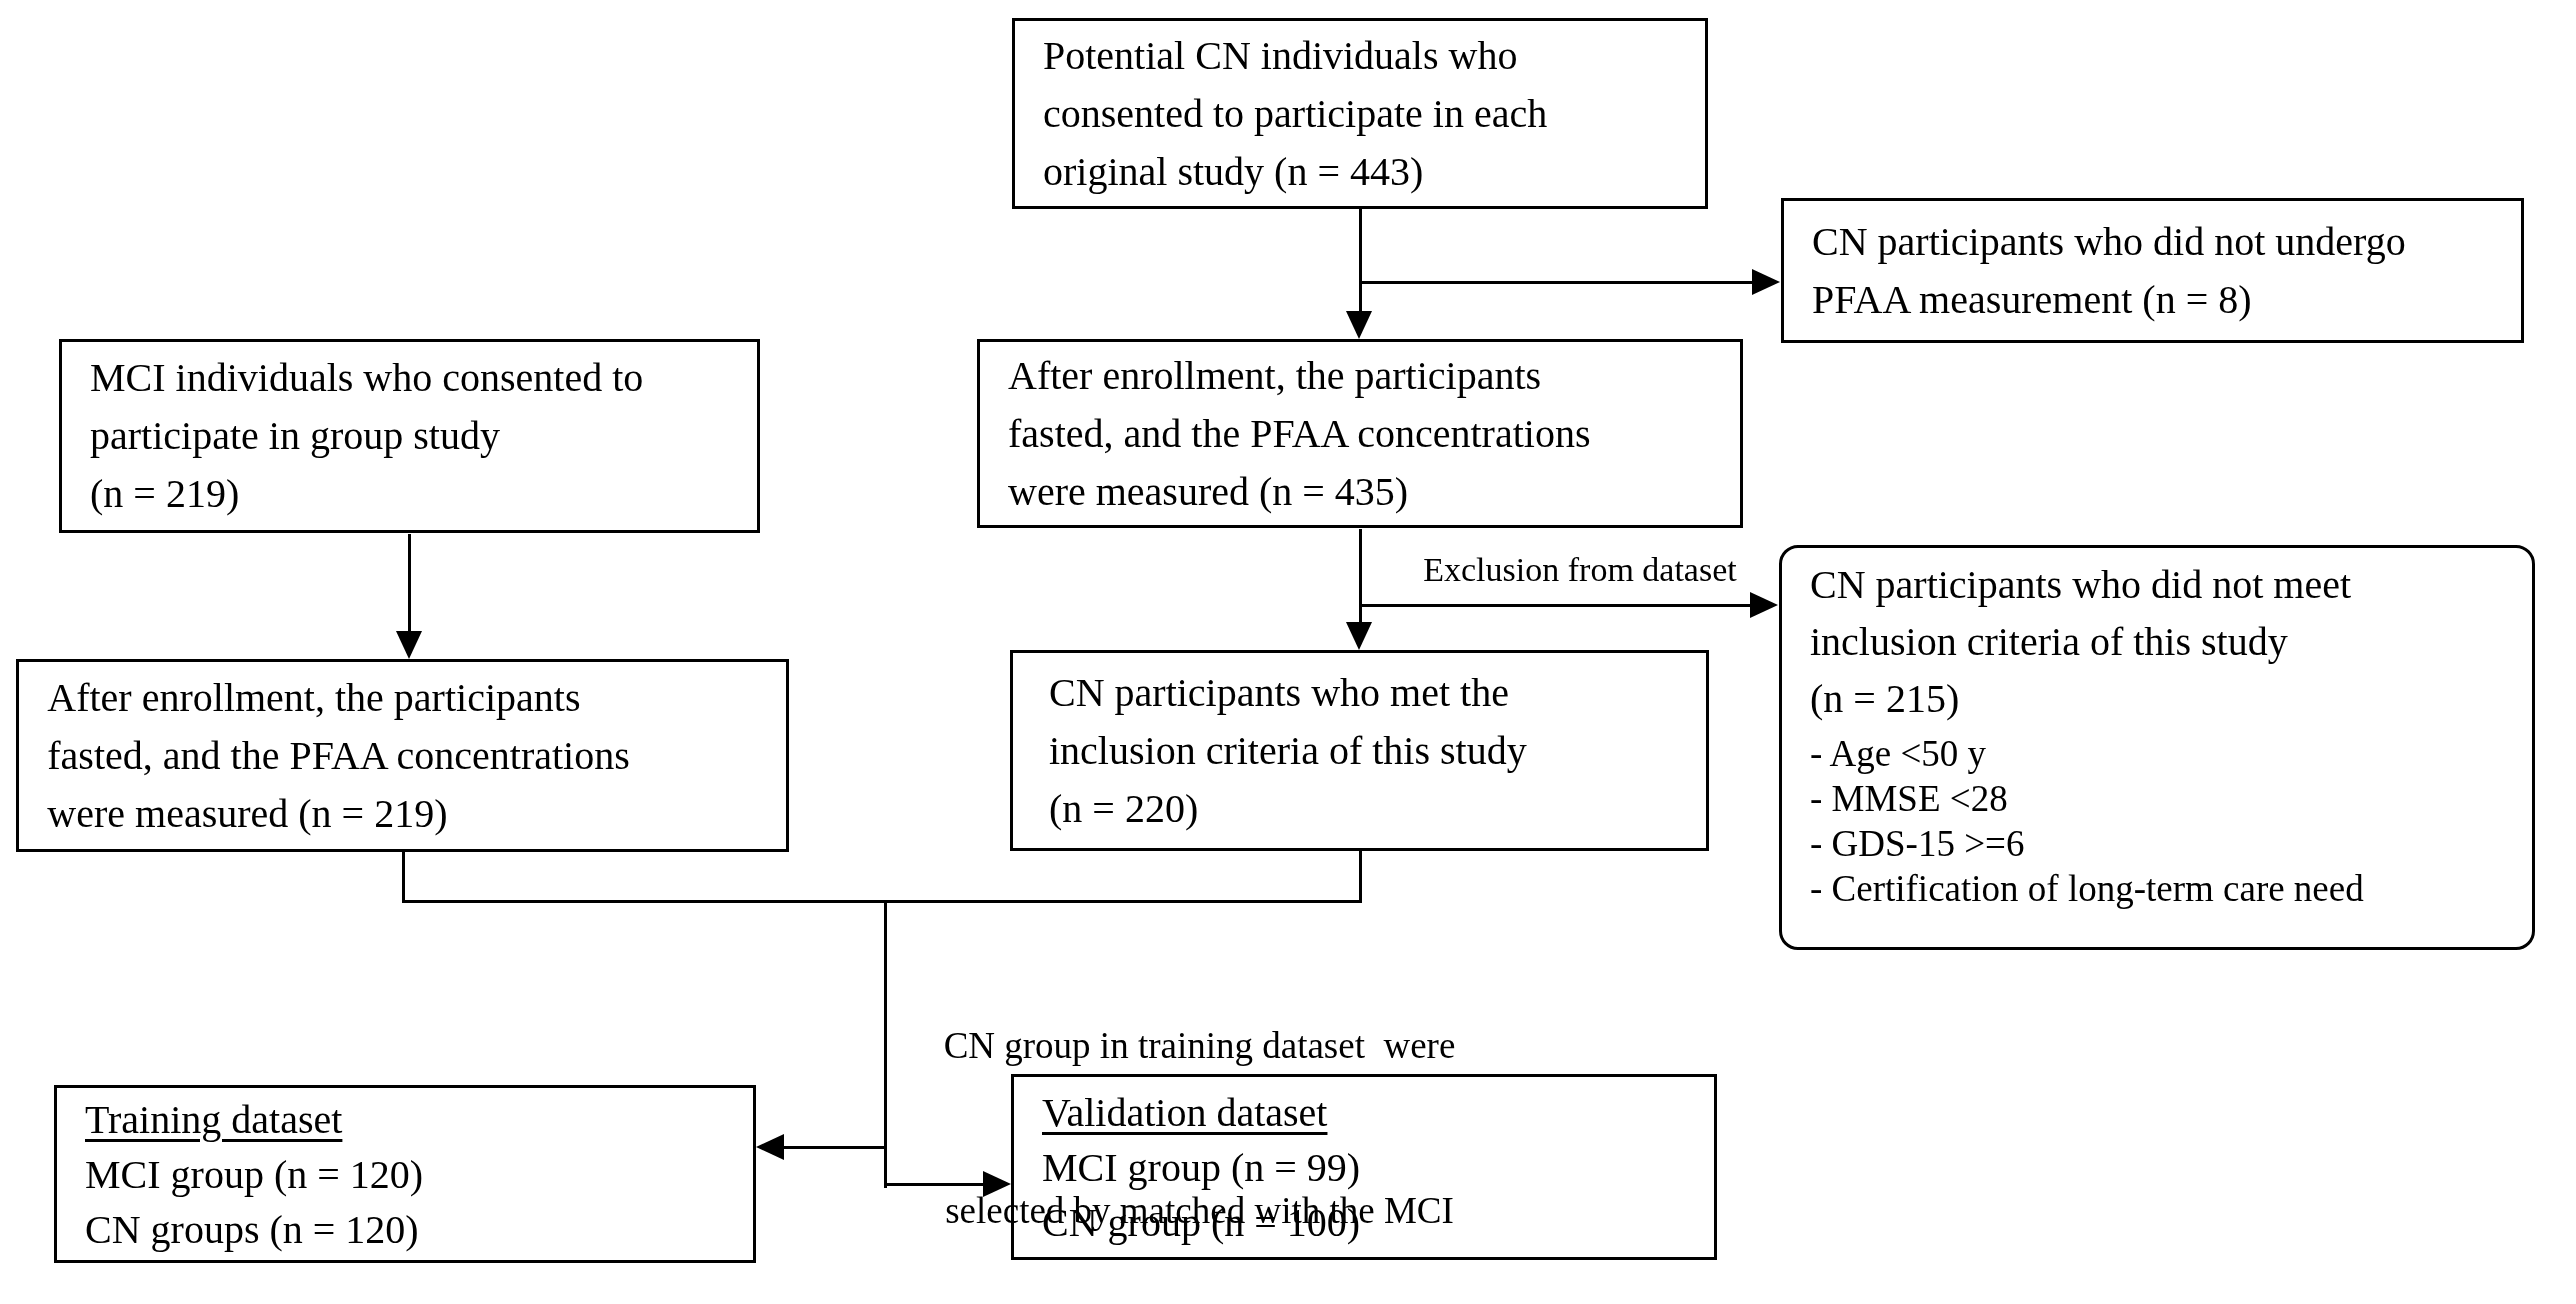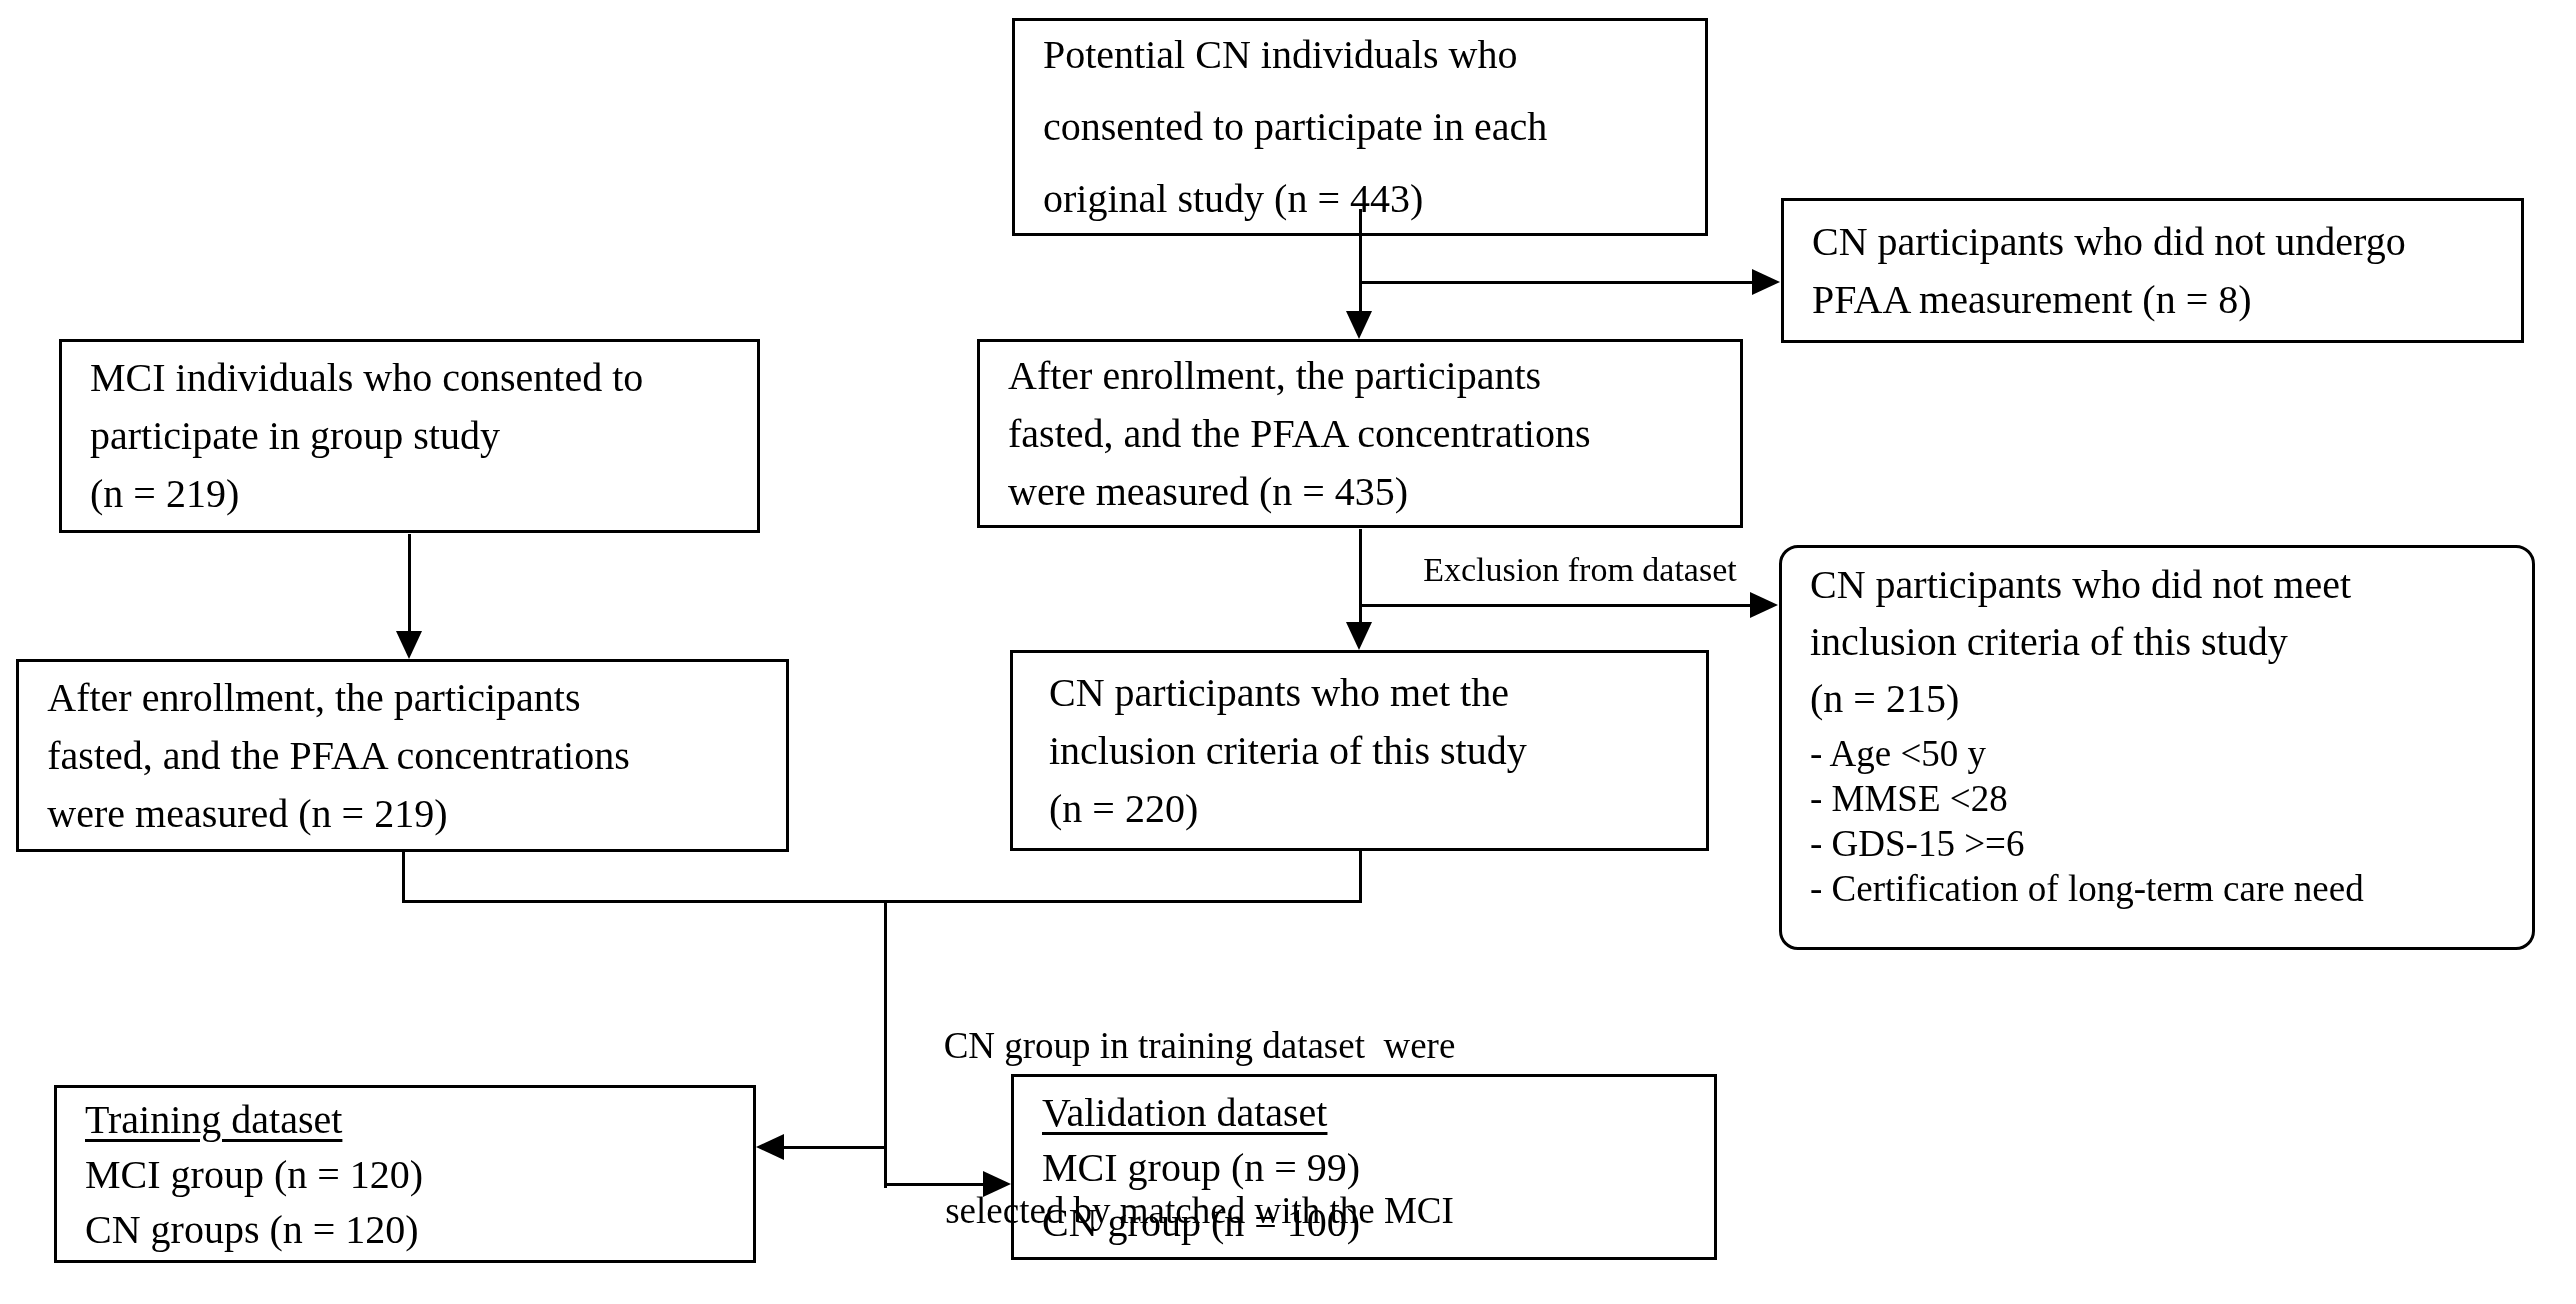--- a/index.html
+++ b/index.html
@@ -93,21 +93,21 @@
     font-size: 37px;
     line-height: 44px;
     text-align: center;
   }
 </style>
 </head>
 <body>
 
 <div id="canvas">
 
-  <div class="box" id="box-potential-cn" style="left:1012px; top:18px; width:696px; height:218px;gap:14px;">
+  <div class="box" id="box-potential-cn" style="left:1012px; top:18px; width:696px; height:191px;">
     <div class="ln">Potential CN individuals who</div>
     <div class="ln">consented to participate in each</div>
     <div class="ln">original study (n = 443)</div>
   </div>
 
   <div class="box" id="box-cn-no-pfaa" style="left:1781px; top:198px; width:743px; height:145px;">
     <div class="ln">CN participants who did not undergo</div>
     <div class="ln">PFAA measurement (n = 8)</div>
   </div>
 

